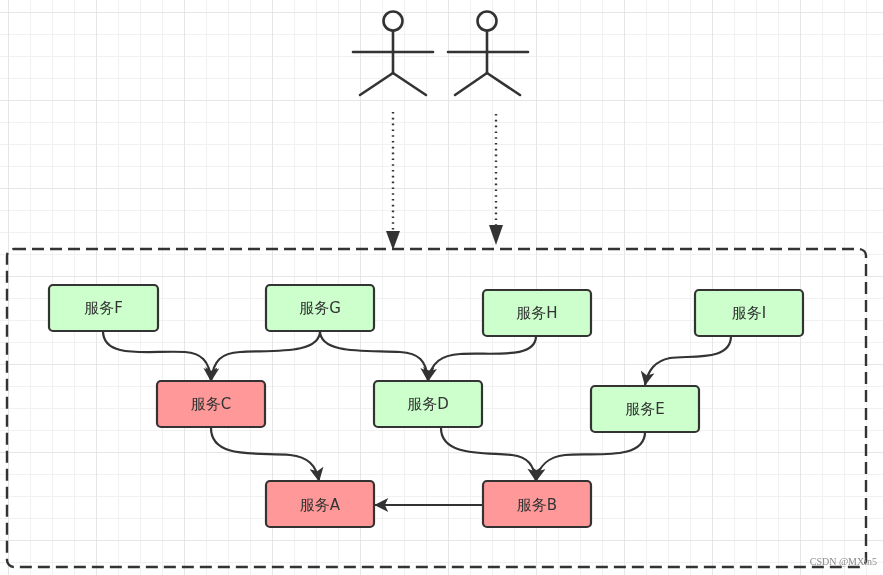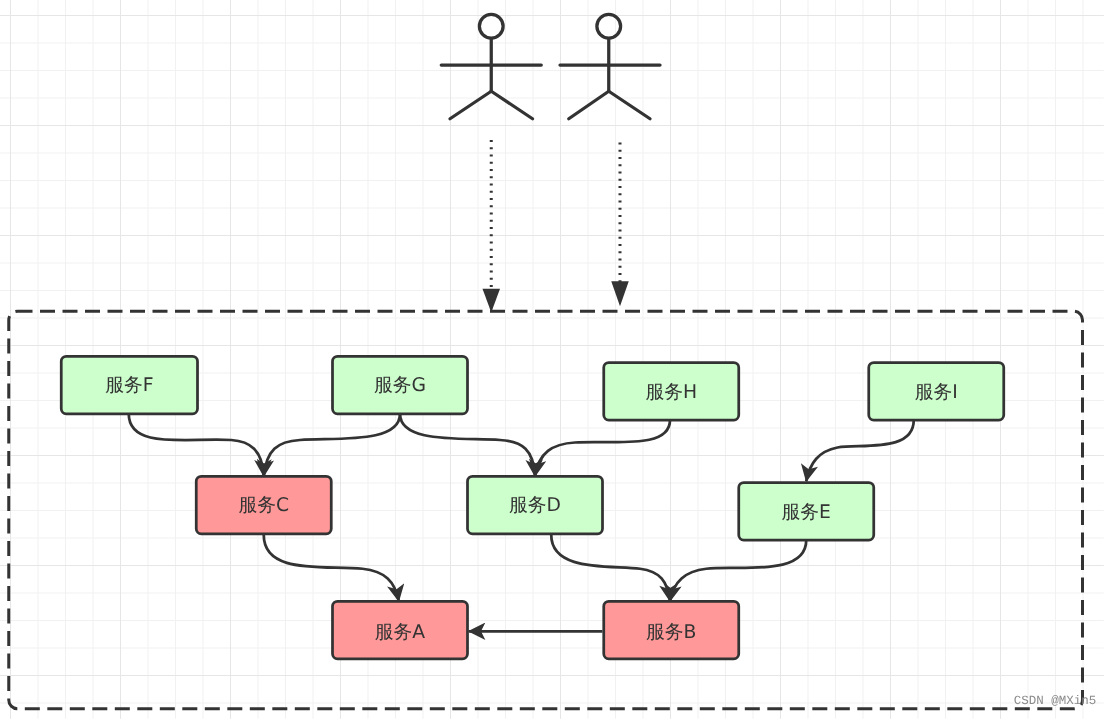--- a/index.html
+++ b/index.html
@@ -17,21 +17,21 @@
     }
     #diagram { position: absolute; left: 0; top: 0; }
     .node-rect { stroke: #333333; stroke-width: 2.2; }
     .node-label { font-family: "DejaVu Sans", "Liberation Sans", sans-serif; font-size: 15px; fill: #333333; }
     .edge { fill: none; stroke: #333333; stroke-width: 2.2; }
     .actor-line { fill: none; stroke: #333333; stroke-width: 2.6; stroke-linecap: round; }
     .dotted { fill: none; stroke: #333333; stroke-width: 2.4; stroke-dasharray: 1.6 4.2; }
     .boundary { fill: none; stroke: #333333; stroke-width: 2.4; stroke-dasharray: 12 6; }
     .watermark {
       position: absolute; right: 6px; bottom: 8px;
-      font-family: Liberation Mono, monospace; font-size: 10px; color: #8a8a8a;
+      font-family: Liberation Serif, serif; font-size: 10px; color: #8a8a8a;
     }
   </style>
 </head>
 <body>
 
 <svg id="diagram" width="883" height="575" viewBox="0 0 883 575" xmlns="http://www.w3.org/2000/svg">
   <defs>
     <marker id="arrow" viewBox="0 0 10 10" refX="9" refY="5" markerWidth="7" markerHeight="8" orient="auto-start-reverse" markerUnits="userSpaceOnUse">
       <path d="M0,0 L10,5 L0,10 L2.5,5 Z" fill="#333333"></path>
     </marker>

